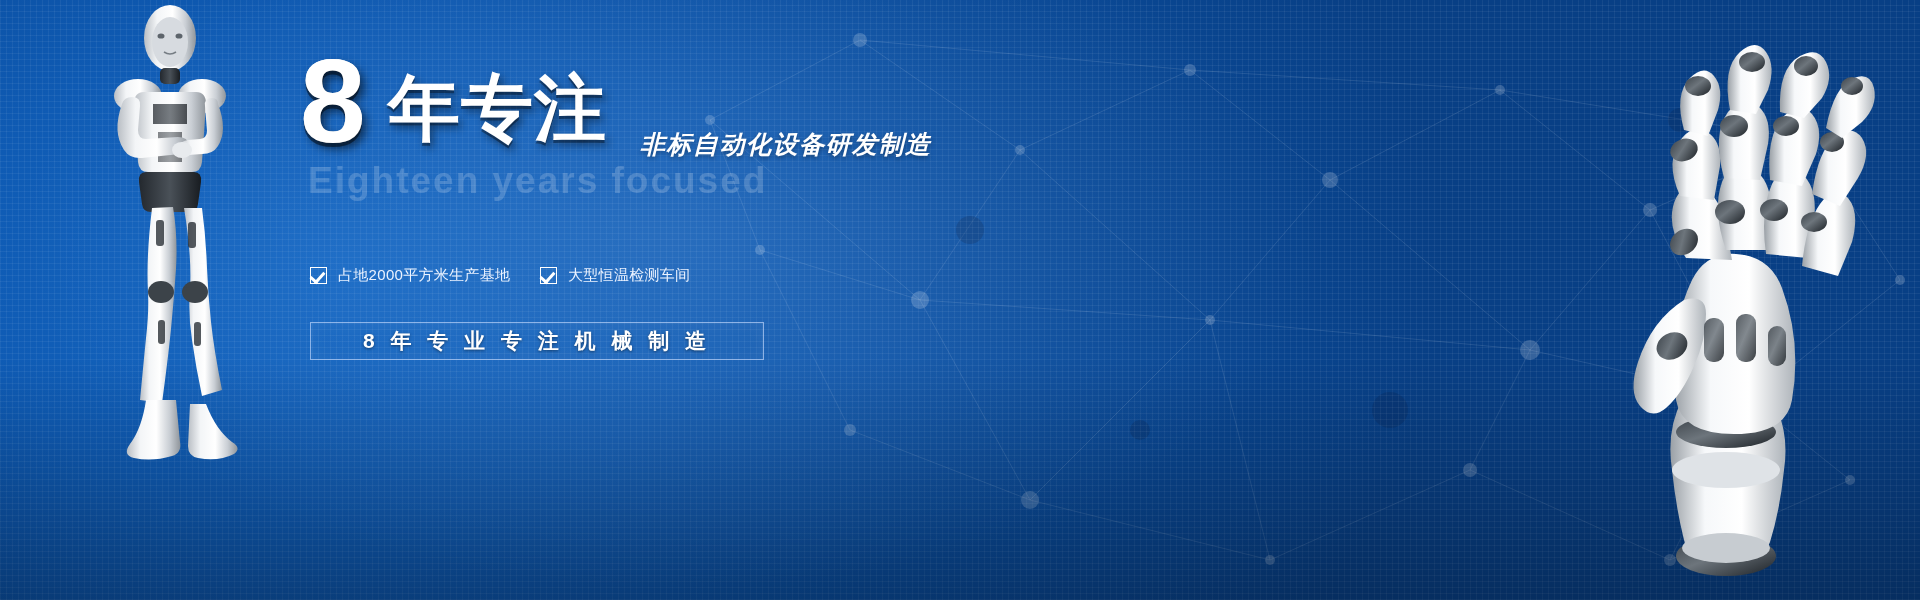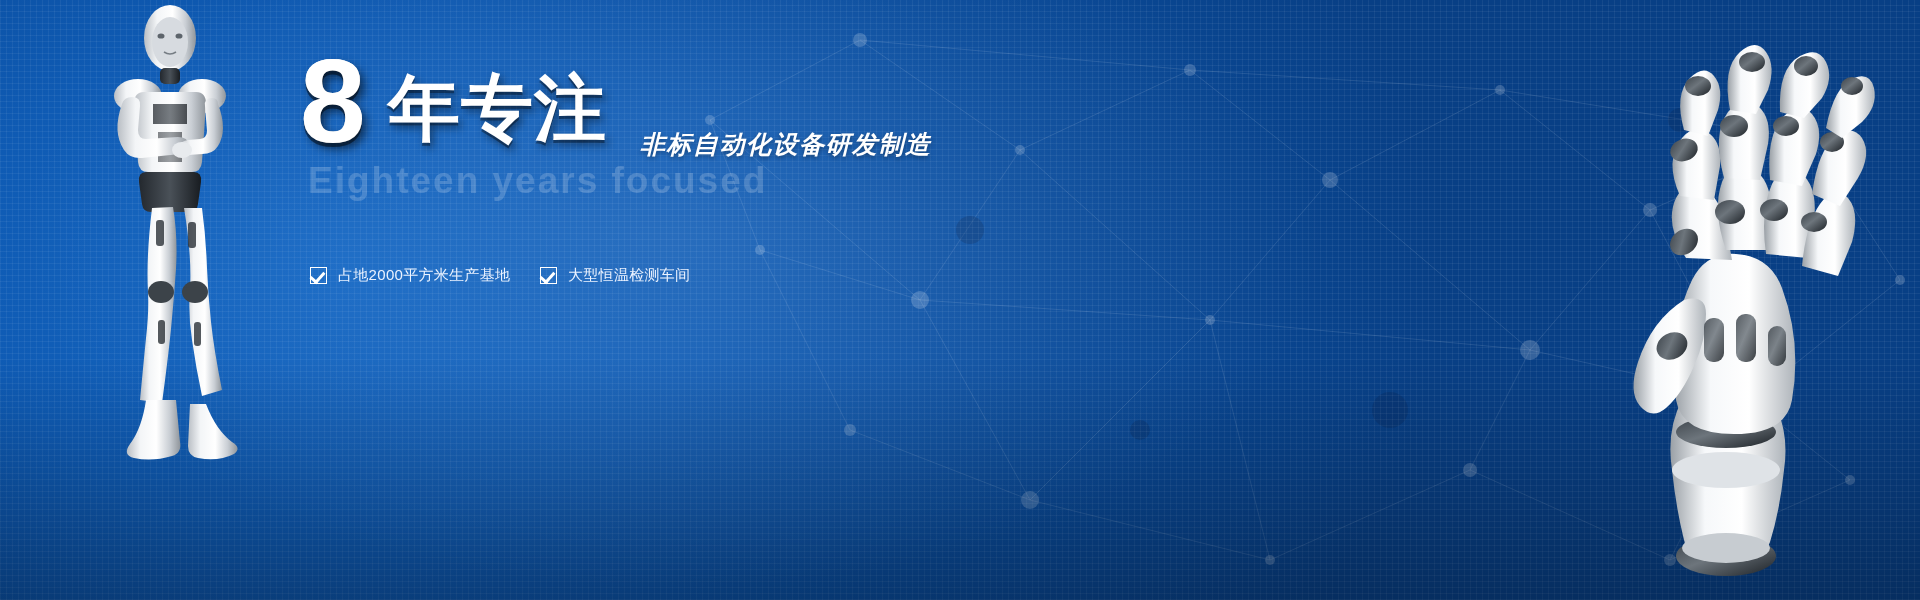--- a/index.html
+++ b/index.html
@@ -278,15 +278,18 @@
           <span class="ck"></span>
           <span class="flabel">占地2000平方米生产基地</span>
         </div>
         <div class="fitem">
           <span class="ck"></span>
           <span class="flabel">大型恒温检测车间</span>
         </div>
       </div>
     </div>
 
+    <div class="slogan">
+      <span>8 年 专 业 专 注 机 械 制 造</span>
+    </div>
 
   </div>
 </div>
 
 </body></html>

